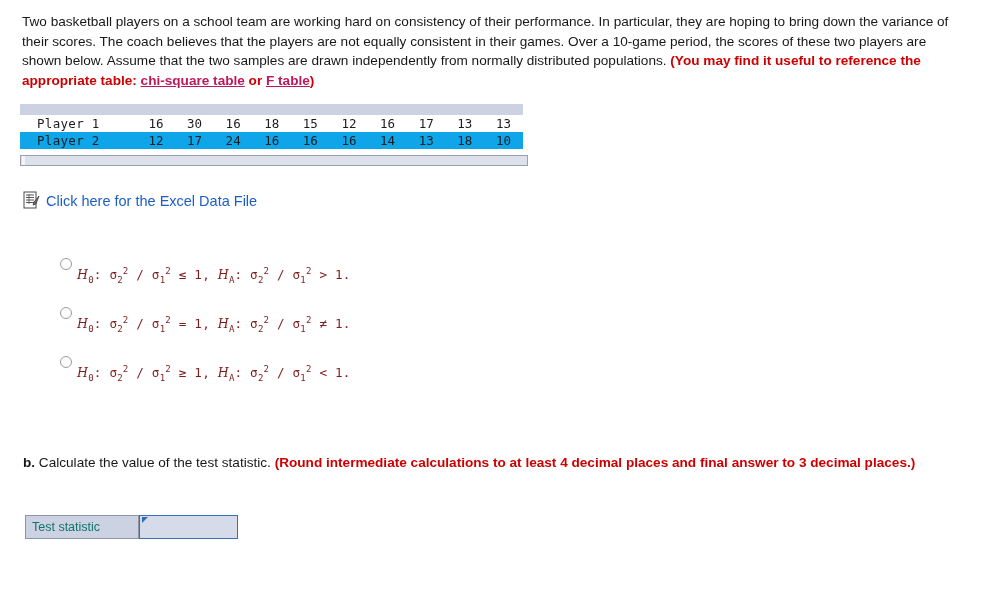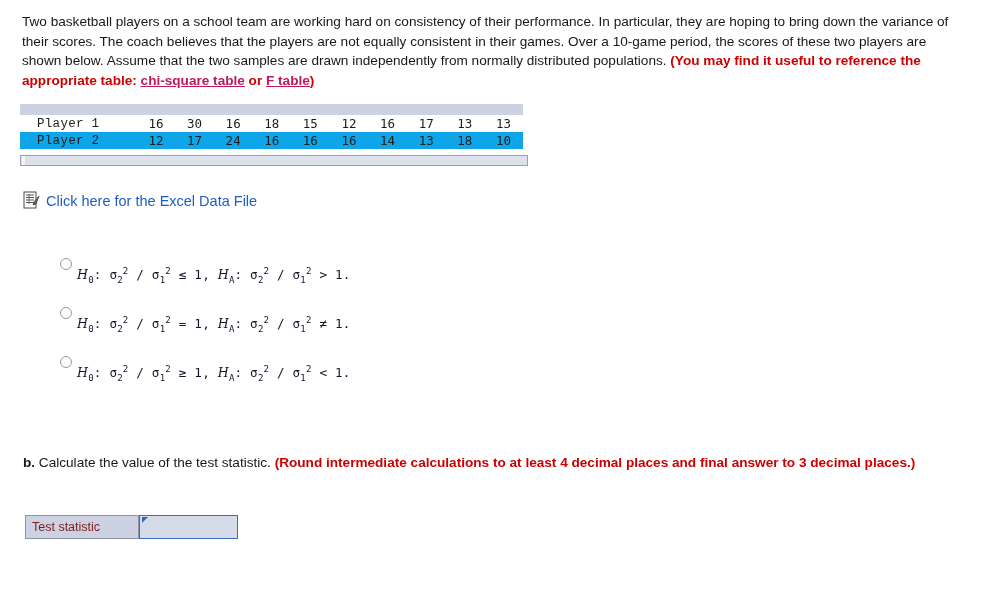--- a/index.html
+++ b/index.html
@@ -65,21 +65,20 @@
     padding: 1px 0 1px 0;
     white-space: nowrap;
   }
   table.dt tr.r1 { background: #ffffff; }
   table.dt tr.r2 { background: #0ea5e9; }
   table.dt td.label {
     text-align: left;
     padding-left: 17px;
     width: 115px;
     letter-spacing: 0.3px;
-    font-family: Liberation Mono, monospace;
   }
   table.dt td.num {
     text-align: right;
     width: 38px;
     padding-right: 12px;
   }
   .dt-scrollbar {
     margin-top: 6px;
     width: 508px;
     height: 11px;
@@ -135,21 +134,21 @@
     border-radius: 50%;
     background: #fdfdfd;
     margin-top: 0px;
     margin-right: 5px;
     flex: 0 0 auto;
     cursor: pointer;
   }
   .hyp {
     font-family: "DejaVu Sans Mono", "Liberation Mono", monospace;
     font-size: 12.6px;
-    color: #0f172a;
+    color: #7f1d1d;
     white-space: nowrap;
     margin-top: 8px;
     letter-spacing: 0.2px;
   }
   .hyp .hv { font-style: italic; font-family: "DejaVu Serif", serif; }
   .hyp sub { font-size: 0.72em; }
   .hyp sup { font-size: 0.72em; }
 
   
   .part-b {
@@ -171,21 +170,21 @@
     top: 515px;
     display: flex;
     align-items: stretch;
     height: 24px;
   }
   .ans-label {
     width: 114px;
     background: #ccd2e2;
     border: 1px solid #8f95a8;
     font-size: 12.5px;
-    color: #7f1d1d;
+    color: #0f766e;
     display: flex;
     align-items: center;
     padding-left: 6px;
   }
   .ans-input-cell {
     width: 99px;
     background: #d5dbe9;
     border: 1px solid #3a6fb5;
     border-left: 1px solid #3a6fb5;
     position: relative;

